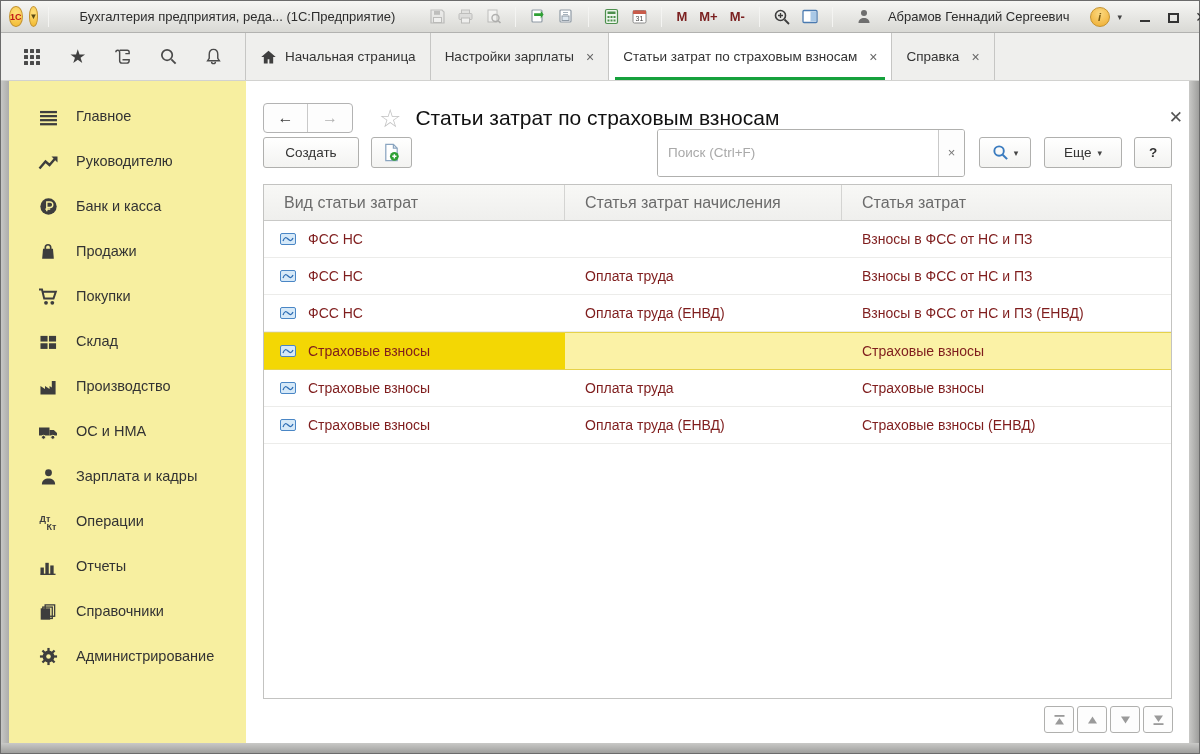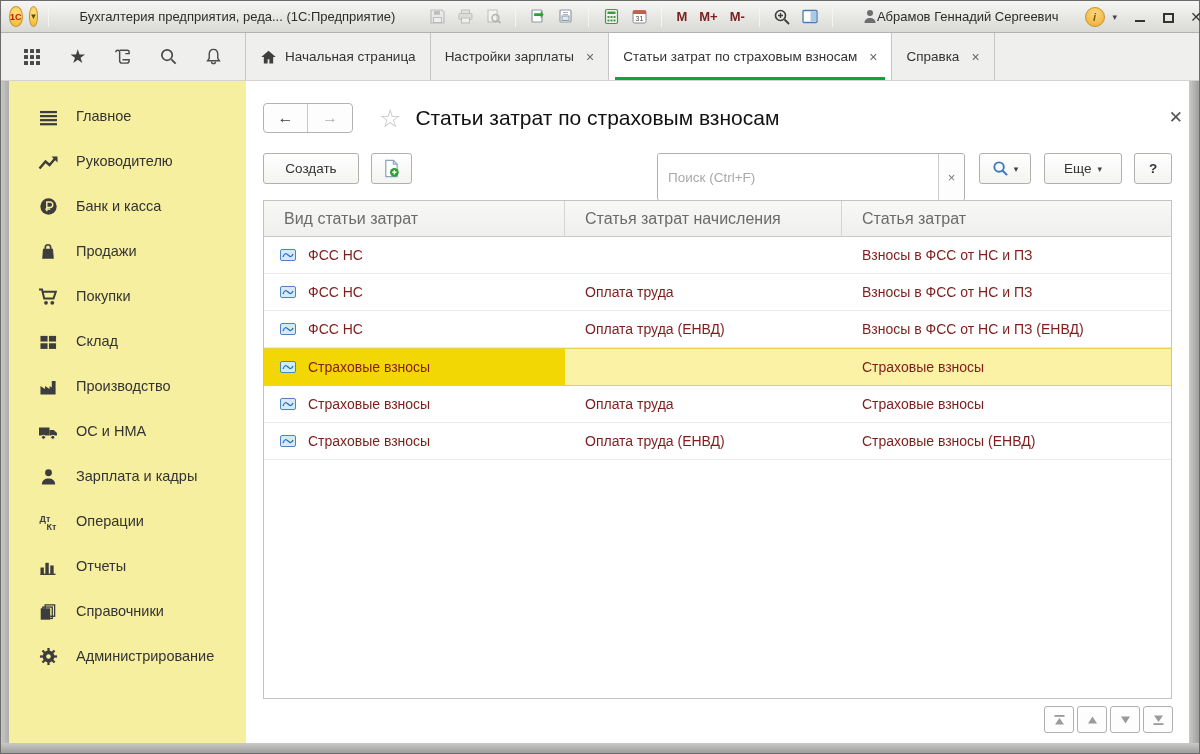--- a/index.html
+++ b/index.html
@@ -10,21 +10,21 @@
   .titlebar { height:32px; flex:0 0 32px; background:linear-gradient(#f6f6f4,#d9d9d5); border-bottom:1px solid #b2b2b0; display:flex; align-items:center; padding:0 8px; gap:6px; }
   .round-btn { width:21px; height:21px; border-radius:50%; background:radial-gradient(circle at 50% 30%,#ffe07a,#f2b92e); border:1px solid #c49330; display:flex; align-items:center; justify-content:center; cursor:pointer; }
   .round-btn .onec { color:#c11616; font-size:9px; font-weight:bold; }
   .round-btn .dd { color:#5a4a14; font-size:8px; }
   .tb-sep { width:1px; height:20px; background:#b7b7b5; border-right:1px solid #f4f4f2; margin:0 4px; }
   .tb-title { font-size:13px; color:#2c2c2c; margin:0 20px; white-space:nowrap; }
   .tb-icons { display:flex; align-items:center; gap:8px; }
   .tb-ic { width:20px; height:20px; display:flex; align-items:center; justify-content:center; cursor:pointer; }
   .tb-ic.disabled { opacity:.45; cursor:default; }
   .mem { font-size:13px; font-weight:bold; color:#7b2020; cursor:pointer; padding:0 2px; }
-  .tb-user { display:flex; align-items:center; gap:0; font-size:13px; color:#2c2c2c; margin:0 18px; white-space:nowrap; cursor:pointer; }
+  .tb-user { display:flex; align-items:center; gap:17px; font-size:13px; color:#2c2c2c; margin:0 12px; white-space:nowrap; cursor:pointer; }
   .info-btn { width:20px; height:20px; border-radius:50%; background:radial-gradient(circle at 50% 30%,#fbd981,#eeab2d); border:1px solid #c49330; color:#7a5a10; font-size:11px; font-weight:bold; font-style:italic; display:flex; align-items:center; justify-content:center; cursor:pointer; }
   .info-caret { font-size:9px; color:#444; cursor:pointer; }
   .win-controls { display:flex; align-items:center; gap:14px; margin-left:10px; padding-right:4px; }
   .wc { width:14px; height:14px; display:flex; align-items:flex-end; justify-content:center; cursor:pointer; }
   .wc-min i { display:block; width:10px; height:2px; background:#333; margin-bottom:2px; }
   .wc-max i { display:block; width:11px; height:10px; border:2px solid #333; margin-bottom:1px; }
   .wc-close { font-size:14px; color:#333; font-weight:bold; align-items:center; }
   .spacer { flex:1; }
 
   
@@ -58,21 +58,21 @@
   .content-close { position:absolute; top:28px; right:6px; font-size:17px; color:#555; cursor:pointer; line-height:1; }
 
   .page-header { display:flex; align-items:center; margin-top:18px; height:38px; flex:0 0 38px; }
   .nav-group { display:flex; border:1px solid #b3b3b3; border-radius:4px; overflow:hidden; background:#fdfdfd; }
   .nav-btn { width:44px; height:28px; display:flex; align-items:center; justify-content:center; font-size:16px; cursor:pointer; }
   .nav-btn.back { color:#3c3c3c; border-right:1px solid #c9c9c9; }
   .nav-btn.fwd { color:#b1b1b1; }
   .fav-star { font-size:25px; color:#c2c2c2; margin:0 14px 0 26px; cursor:pointer; }
   .page-title { font-size:21px; color:#111; font-weight:500; white-space:nowrap; }
 
-  .toolbar { display:flex; align-items:flex-start; margin-top:16px; height:31px; flex:0 0 31px; }
+  .toolbar { display:flex; align-items:center; margin-top:0; height:31px; flex:0 0 31px; }
   .btn { background:linear-gradient(#ffffff,#f3f3f1); border:1px solid #b0b0ae; border-radius:3px; height:31px; font-size:13.5px; color:#333; display:flex; align-items:center; justify-content:center; cursor:pointer; font-family:inherit; }
   .btn-create { width:96px; }
   .btn-newdoc { width:41px; margin-left:12px; }
   .search-wrap { display:flex; margin-left:auto; border:1px solid #b0b0ae; border-radius:3px; height:48px; overflow:hidden; background:#fff; }
   .search-input { border:none; outline:none; width:280px; padding:0 10px; font-size:13.5px; color:#333; font-family:inherit; }
   .search-input::placeholder { color:#a9a9a9; }
   .search-clear { width:26px; border-left:1px solid #c9c9c9; background:#fdfdfd; display:flex; align-items:center; justify-content:center; color:#777; font-size:13px; cursor:pointer; }
   .btn-search { width:52px; margin-left:14px; gap:5px; }
   .btn-more { width:78px; margin-left:13px; gap:6px; }
   .btn-help { width:38px; margin-left:12px; font-weight:bold; }

